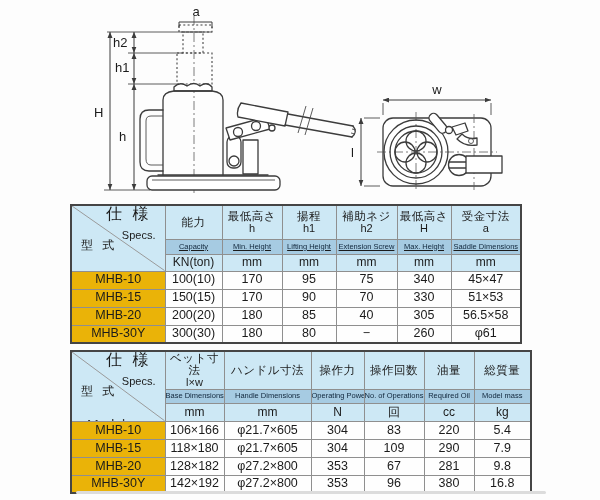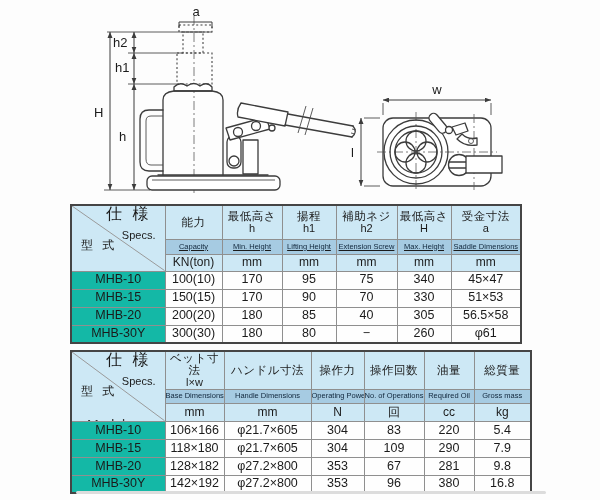--- a/index.html
+++ b/index.html
@@ -21,21 +21,21 @@
   .dlabel { font:13px "Liberation Sans","DejaVu Sans",sans-serif; fill:#1b1b1b; }
 
   
   table.spec { position:absolute; border-collapse:collapse; table-layout:fixed;
                border:2px solid #454545; background:#fff; }
   table.spec td, table.spec th { border:1px solid #8f8f8f; padding:0; text-align:center;
                vertical-align:middle; line-height:1.05; font-weight:normal; overflow:hidden; }
   tr.r-jp  td, tr.r-jp  th { background:#cde8f5; }
   tr.r-en  td { background:#a6cbe2; font-size:7.5px; white-space:nowrap; color:#10263b; }
   tr.r-unit td { background:#cde8f5; font-size:12px; }
-  td.model { background:#14b8a6; font-size:12.5px; }
+  td.model { background:#eab308; font-size:12.5px; }
   td.val   { background:#fefefe; font-size:12.5px; }
   .jph { display:flex; flex-direction:column; justify-content:flex-end; align-items:center; height:100%; }
   .jph .jp  { font-size:11.5px; letter-spacing:0.5px; }
   .jph .sym { font-size:11px; margin-top:1px; }
 
   td.corner { position:relative; background:#f8d3cd; padding:0; }
   td.corner svg.diag { position:absolute; inset:0; width:100%; height:100%; display:block; }
   td.corner span { position:absolute; z-index:2; }
   .c-sjp { right:13px; top:0;  font-size:16px; letter-spacing:3px; }
   .c-sen { right:9px;  top:24px; font-size:11px; }
@@ -343,21 +343,21 @@
               <span class="sym"></span>
             </div>
           </th>
     </tr>
     <tr class="r-en" style="height:14px;">
       <td>Base Dimensions</td>
       <td>Handle Dimensions</td>
       <td>Operating Power</td>
       <td>No. of Operations</td>
       <td>Required Oil</td>
-      <td>Gross mass</td>
+      <td>Model mass</td>
     </tr>
     <tr class="r-unit" style="height:18px;">
       <td>mm</td>
       <td>mm</td>
       <td>N</td>
       <td>回</td>
       <td>cc</td>
       <td>kg</td>
     </tr>
     <tr style="height:18px;">

